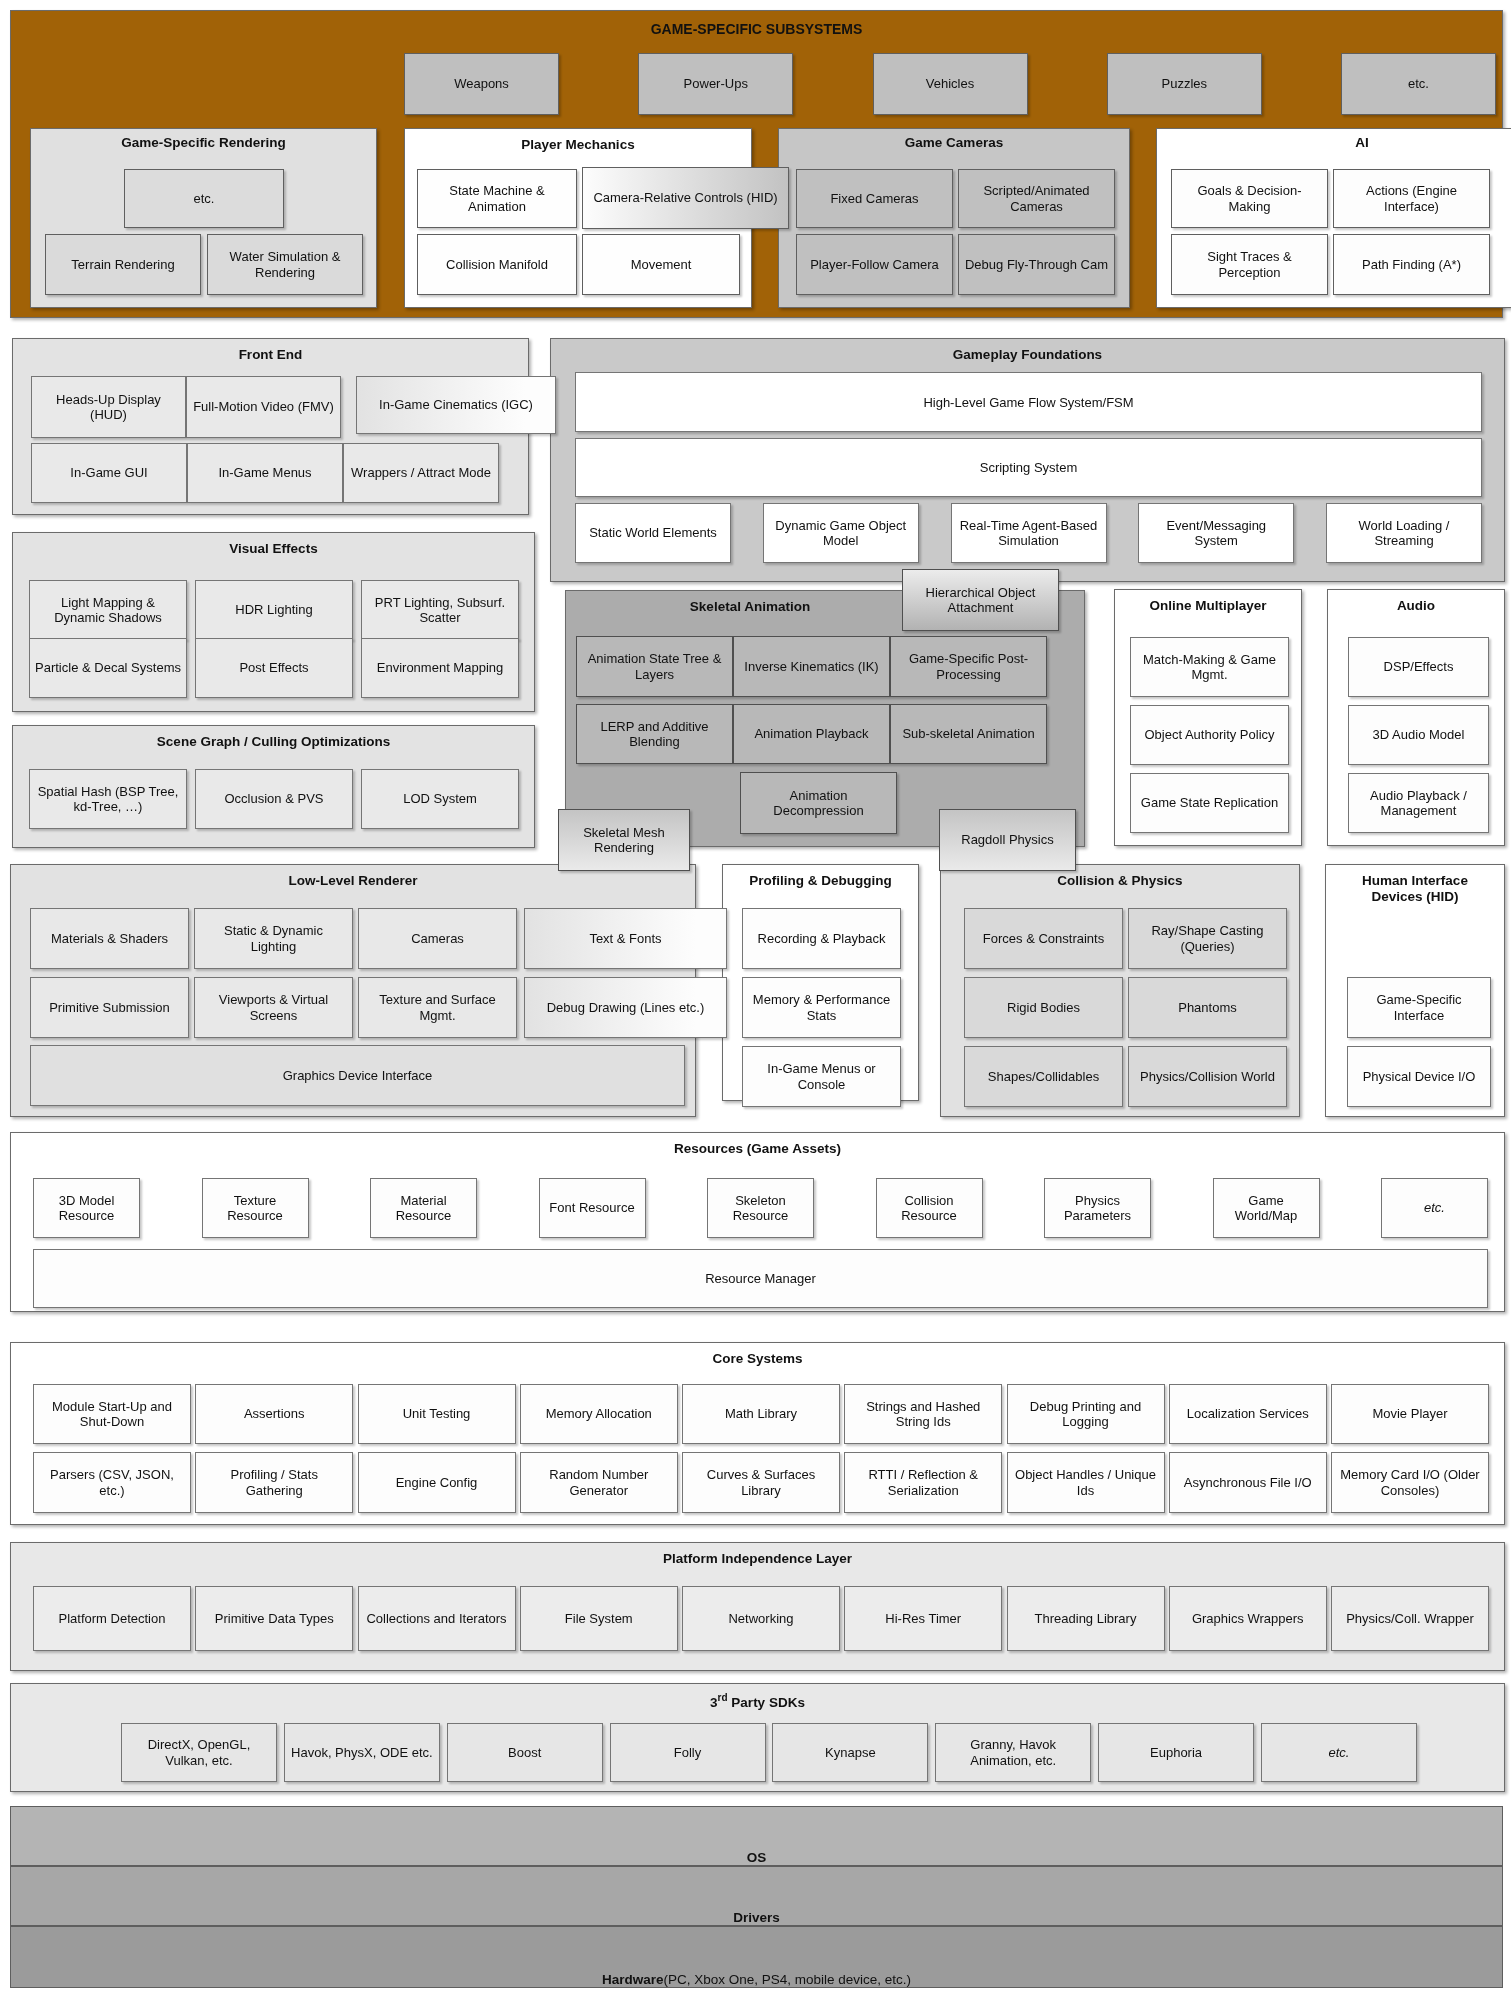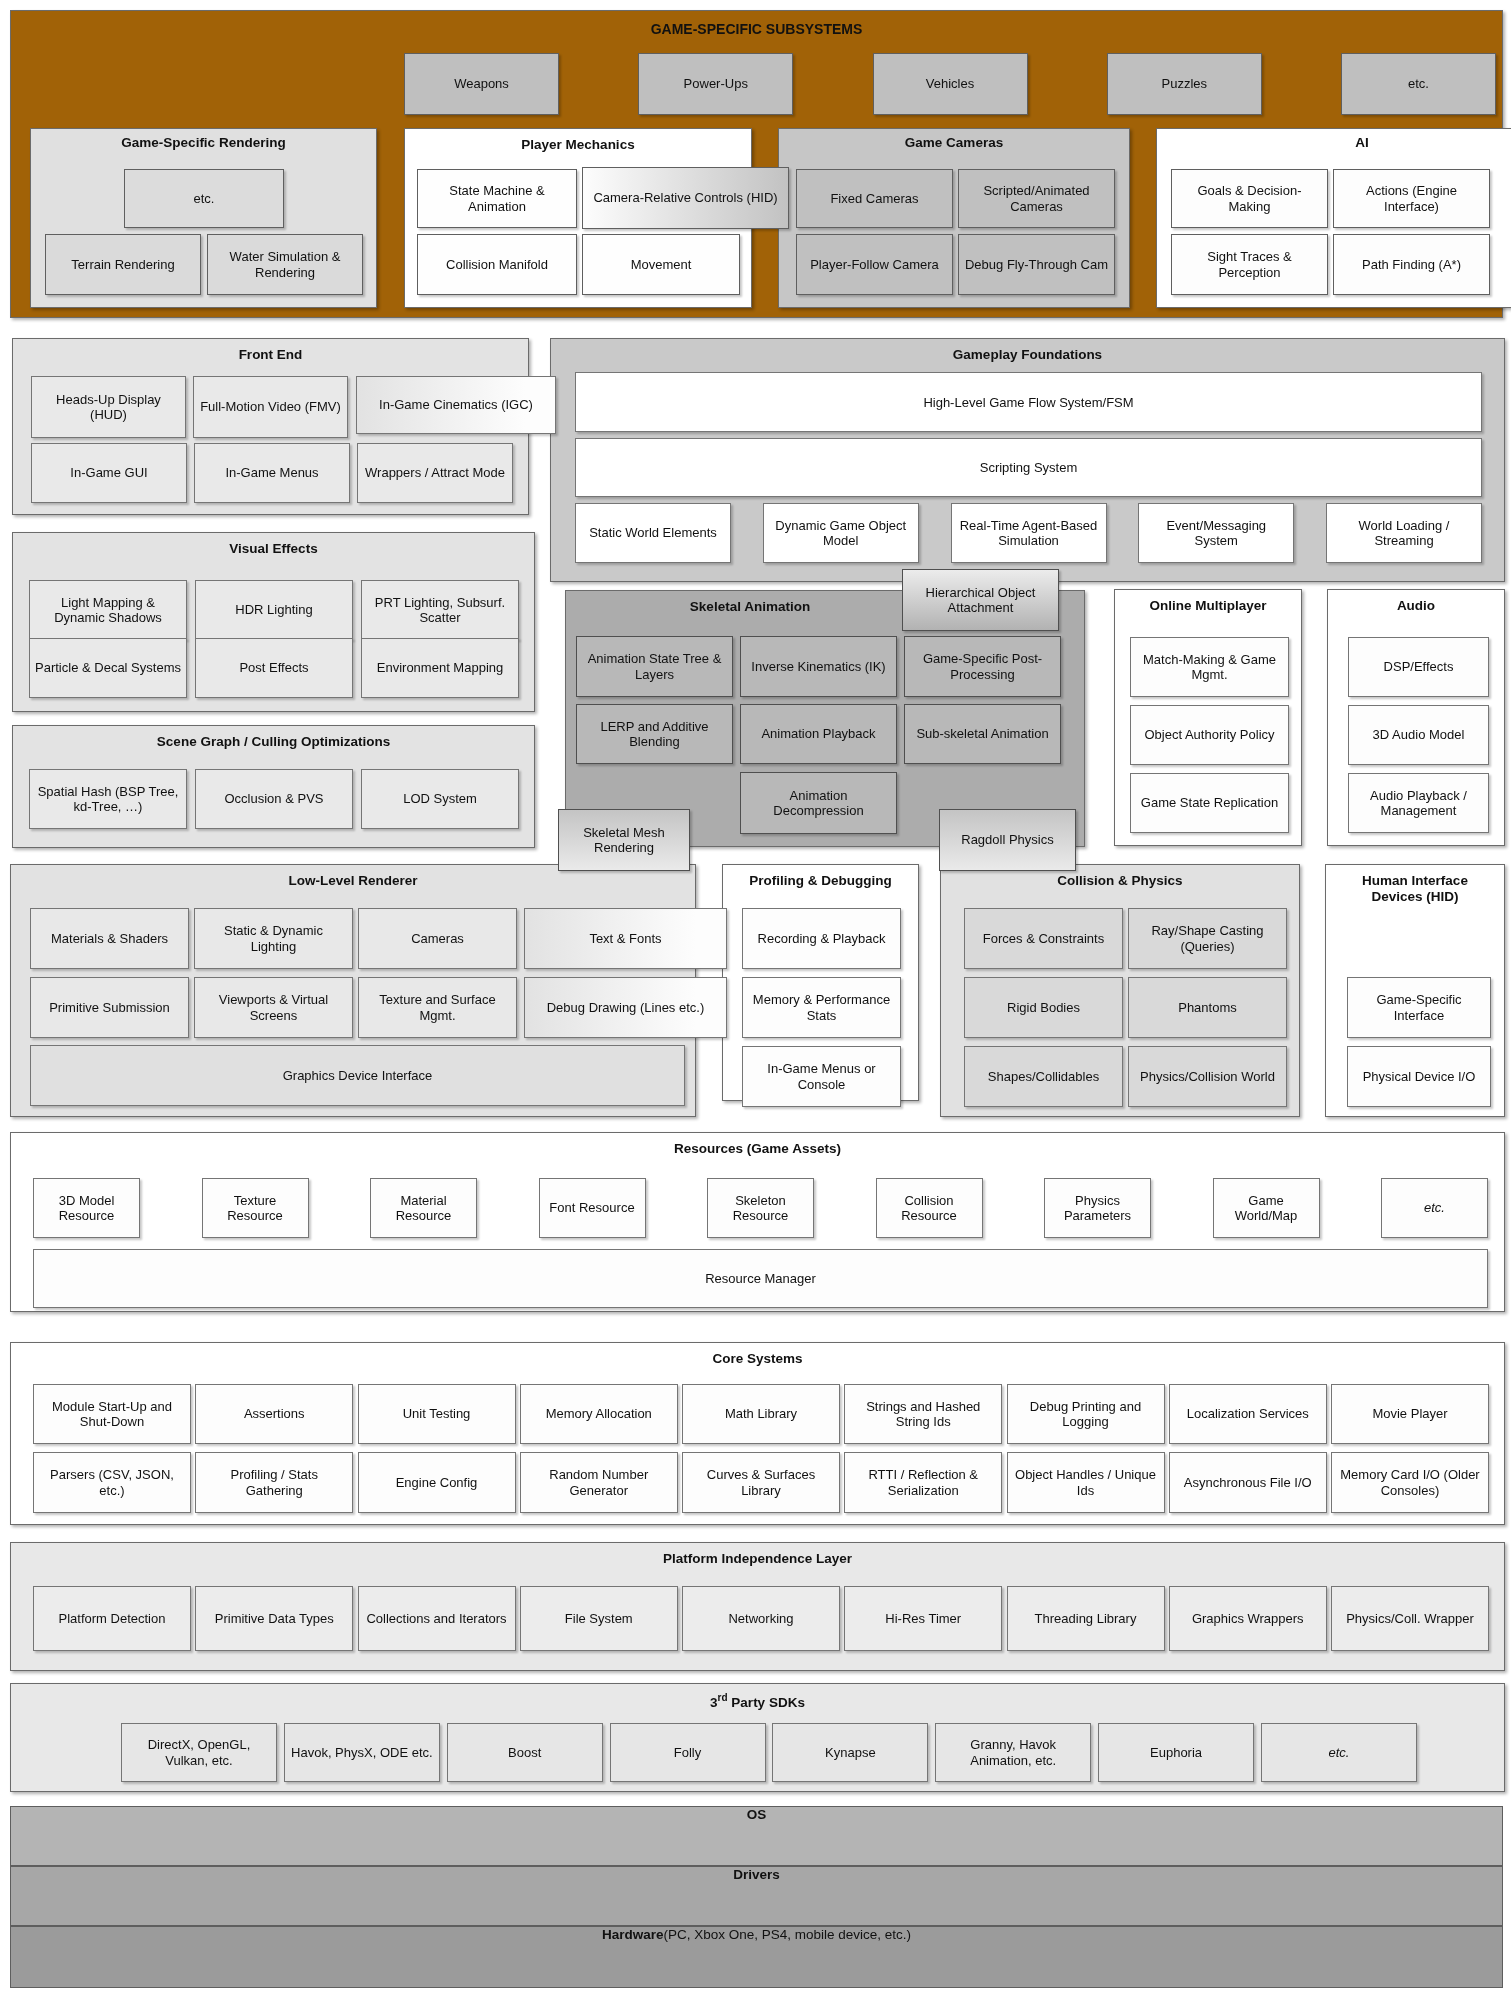--- a/index.html
+++ b/index.html
@@ -3,21 +3,21 @@
 <meta charset="utf-8">
 <style>
   html,body{margin:0;padding:0;background:#fff;}
   body{width:1511px;height:1997px;position:relative;font-family:"Liberation Sans","DejaVu Sans",sans-serif;color:#111;}
   .panel{position:absolute;border:1px solid #6b6b6b;box-shadow:2px 2px 3px rgba(0,0,0,.3);box-sizing:border-box;}
   .ptitle{font-weight:bold;font-size:13.5px;text-align:center;margin-top:8px;line-height:1.15;}
   .box{border:1px solid #757575;box-shadow:2px 2px 2px rgba(0,0,0,.22);display:flex;align-items:center;justify-content:center;
        text-align:center;font-size:13px;line-height:1.18;flex:0 0 auto;box-sizing:border-box;padding:2px 5px;background:#e9e9e9;}
   .row{position:absolute;display:flex;}
   .col{position:absolute;display:flex;flex-direction:column;}
-  .sb{justify-content:space-between;}.g5{gap:5px}.g6{gap:6px}.g7{gap:7px}.g8{gap:8px}
+  .sb{justify-content:space-between;}.g5{gap:5px}.g6{gap:6px}.g7{}.g8{gap:8px}
   .bw106>.box{width:107px}.bw141>.box{width:141px}.bw144>.box{width:144px}.bw155>.box{width:155px}
   .bw156>.box{width:156px}.bw157>.box{width:157px}.bw158>.box{width:158px}.bw159>.box{width:159px}
   .bh59>.box{height:59px}.bh60>.box{height:60px}.bh61>.box{height:61px}.bh62>.box{height:62px}.bh65>.box{height:65px}
   .it{font-style:italic;}
   .abox{position:absolute;}
   
   #band{left:10px;top:10px;width:1493px;height:308px;background:#a16207;}
   #band .box{background:#bfbfbf;border-color:#5f5f5f;}
   #p-gsr{left:19px;top:117px;width:347px;height:180px;background:#e0e0e0;}
   #p-gsr .box{background:#dadada;}
@@ -46,21 +46,21 @@
   #cp .box{background:#d9d9d9;}
   #hid{left:1325px;top:864px;width:180px;height:253px;background:#ffffff;}
   #res{left:10px;top:1132px;width:1495px;height:180px;background:#ffffff;}
   #res .box{background:#fdfdfd;}
   #core{left:10px;top:1342px;width:1495px;height:183px;background:#ffffff;}
   #core .box{background:#fdfdfd;}
   #pil{left:10px;top:1542px;width:1495px;height:129px;background:#e8e8e8;}
   #pil .box{background:#ececec;}
   #sdk{left:10px;top:1683px;width:1495px;height:109px;background:#e8e8e8;}
   #sdk .box{background:#e6e6e6;}
-  .band3{position:absolute;left:10px;width:1493px;border:1px solid #5e5e5e;box-sizing:border-box;display:flex;align-items:flex-start;justify-content:center;font-weight:bold;font-size:13.5px;}
+  .band3{position:absolute;left:10px;width:1493px;border:1px solid #5e5e5e;box-sizing:border-box;display:flex;align-items:flex-end;justify-content:center;font-weight:bold;font-size:13.5px;}
   #os{top:1806px;height:60px;background:#b4b4b4;}
   #drv{top:1866px;height:60px;background:#a7a7a7;}
   #hw{top:1926px;height:62px;background:#9b9b9b;font-weight:normal;}
   
   .grad-r{background:linear-gradient(90deg,#fdfdfd 0%,#c2c2c2 100%)!important;}
   .grad-w{background:linear-gradient(90deg,#e2e2e2 0%,#fdfdfd 85%)!important;}
   .grad-dn{background:linear-gradient(180deg,#ececec 0%,#b2b2b2 100%)!important;}
   .grad-up{background:linear-gradient(180deg,#c4c4c4 0%,#eaeaea 100%)!important;}
   .over{z-index:10;}
   sup{font-size:10px;}

